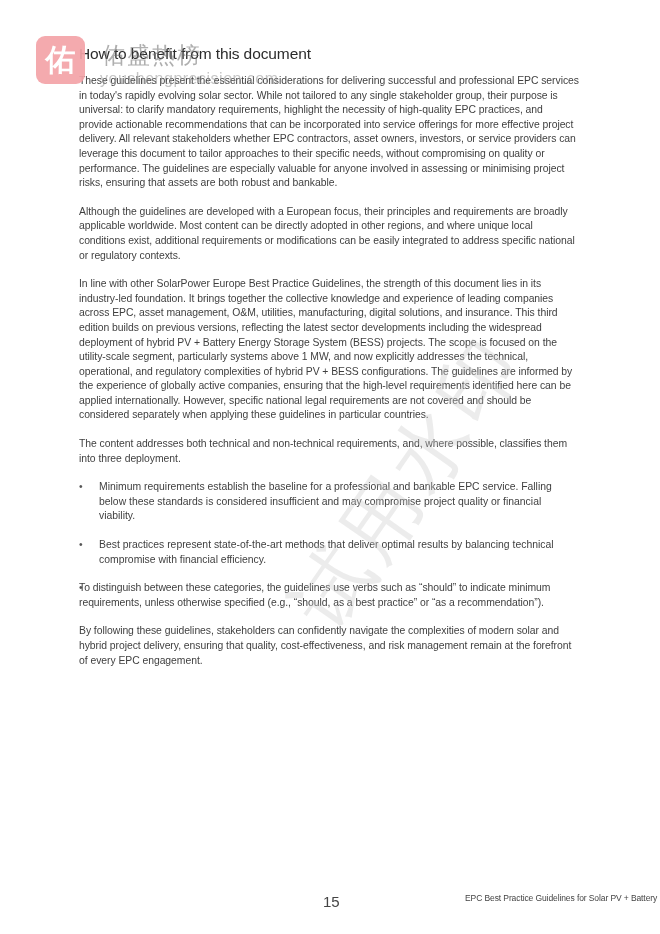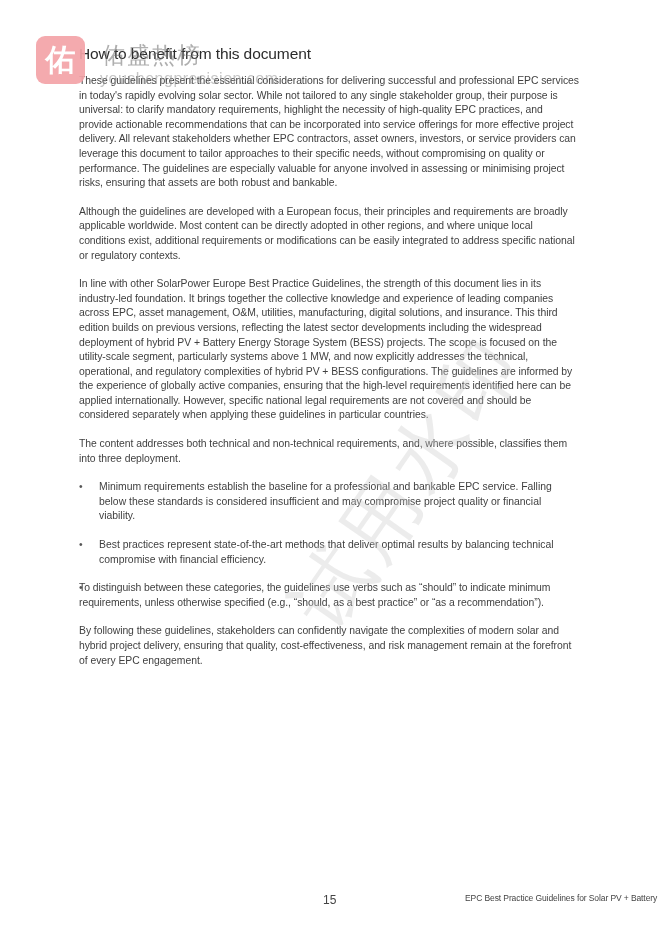--- a/index.html
+++ b/index.html
@@ -4,21 +4,21 @@
 <style>
   html, body { margin: 0; padding: 0; background: #ffffff; }
   body { width: 660px; height: 934px; position: relative; overflow: hidden; font-family: "Liberation Sans", sans-serif; }
   .page { position: absolute; left: 0; top: 0; width: 660px; height: 934px; background: #fff; }
   .content { position: absolute; left: 79px; top: 44px; width: 500px; color: #3a3a3a; }
   h1.title { margin: 0 0 10px 0; font-size: 15.5px; font-weight: normal; color: #2b2b2b; letter-spacing: -0.1px; line-height: 20px; }
   p.para { margin: 0 0 14px 0; font-size: 10.4px; line-height: 14.6px; color: #3f3f3f; letter-spacing: -0.05px; }
   ul.bullets { list-style: none; margin: 0; padding: 0; }
   ul.bullets li { position: relative; padding-left: 20px; margin: 0 0 14px 0; font-size: 10.4px; line-height: 14.6px; color: #3f3f3f; }
   ul.bullets li .dot { position: absolute; left: 0; top: 0; color: #555; }
-  .footer-page { position: absolute; left: 323px; top: 893px; font-size: 12px; color: #444; }
+  .footer-page { position: absolute; left: 323px; top: 893px; font-size: 15px; color: #444; }
   .footer-title { position: absolute; left: 425px; top: 893px; font-size: 8.5px; color: #444; letter-spacing: -0.1px; padding-left: 40px; }
   
   .wm-logo { position: absolute; left: 36px; top: 36px; width: 49px; height: 48px; background: #f4a3a8; border-radius: 9px; opacity: 0.92; display: flex; align-items: center; justify-content: center; color: #fff; font-size: 30px; font-weight: bold; font-family: "DejaVu Sans", sans-serif; }
   .wm-name { position: absolute; left: 102px; top: 40px; font-size: 23px; color: rgba(110,110,110,0.55); font-family: "DejaVu Sans", sans-serif; letter-spacing: 2px; }
   .wm-url { position: absolute; left: 100px; top: 70px; font-size: 16px; color: rgba(150,150,150,0.55); letter-spacing: 0.5px; }
   .wm-diag { position: absolute; left: 240px; top: 430px; font-size: 78px; color: rgba(200,200,200,0.35); transform: rotate(-55deg); transform-origin: center; font-family: "DejaVu Sans", sans-serif; white-space: nowrap; letter-spacing: 6px; pointer-events: none; }
 </style>
 </head>
 <body>
 

